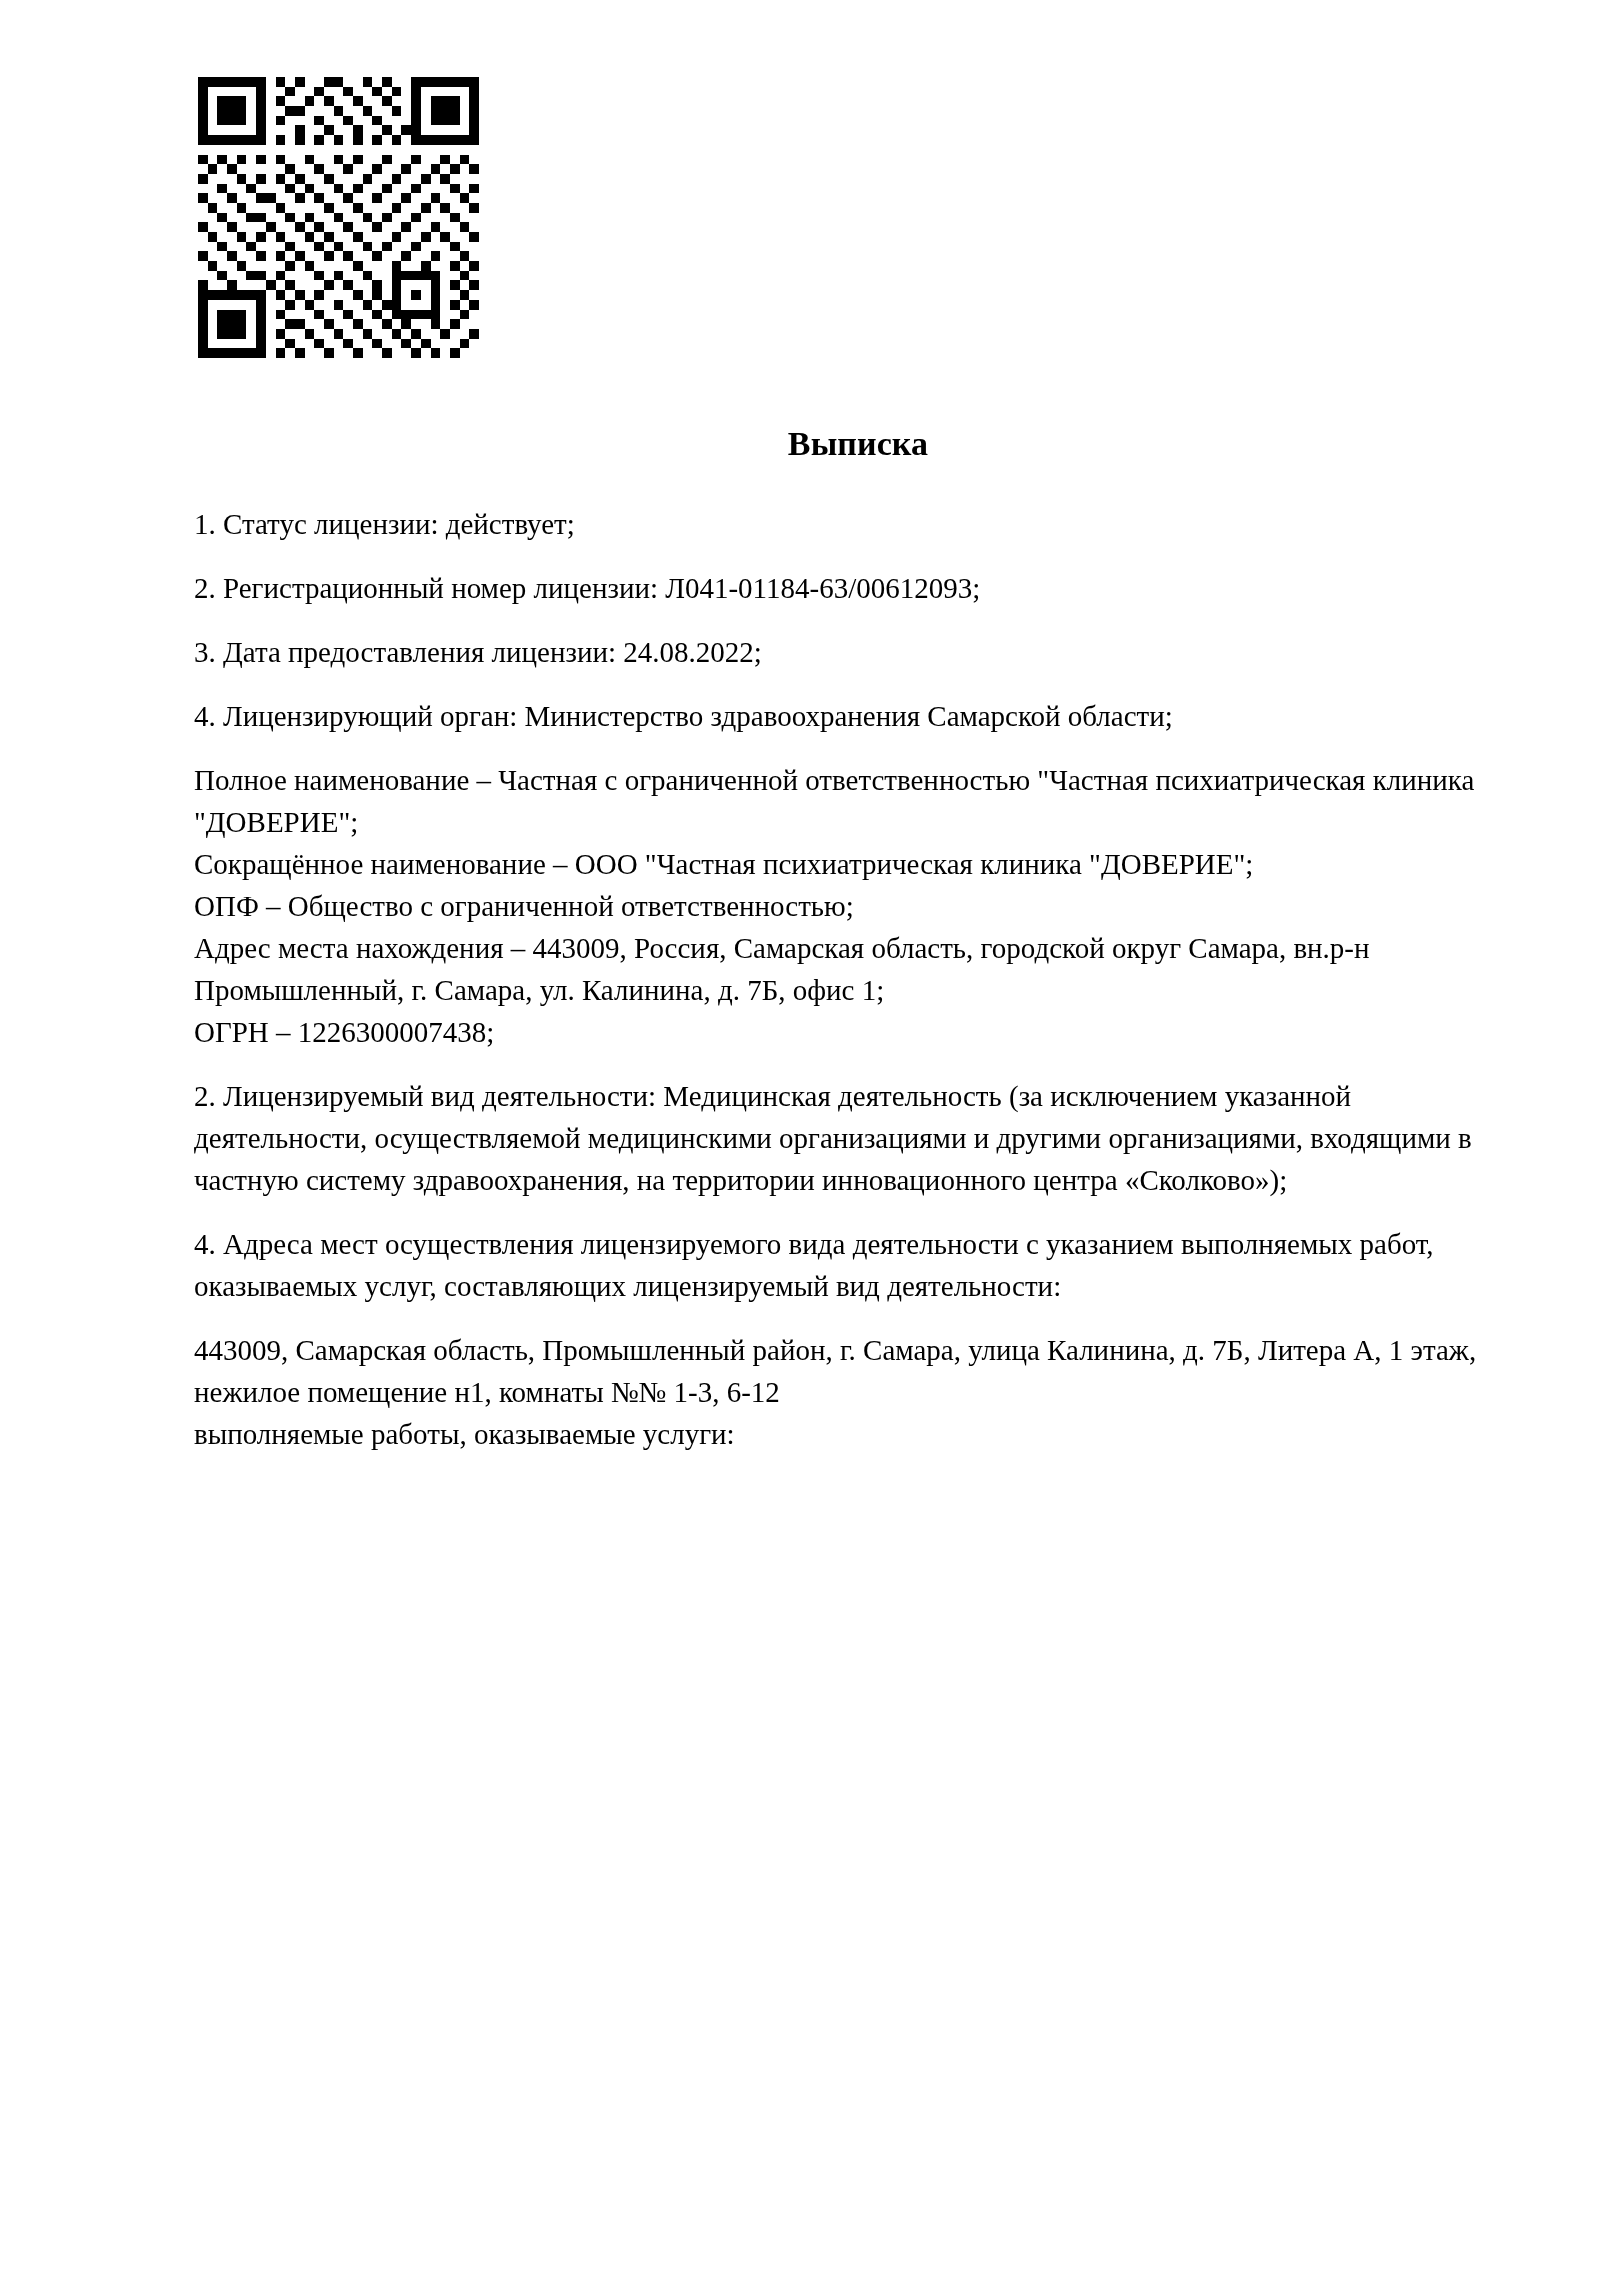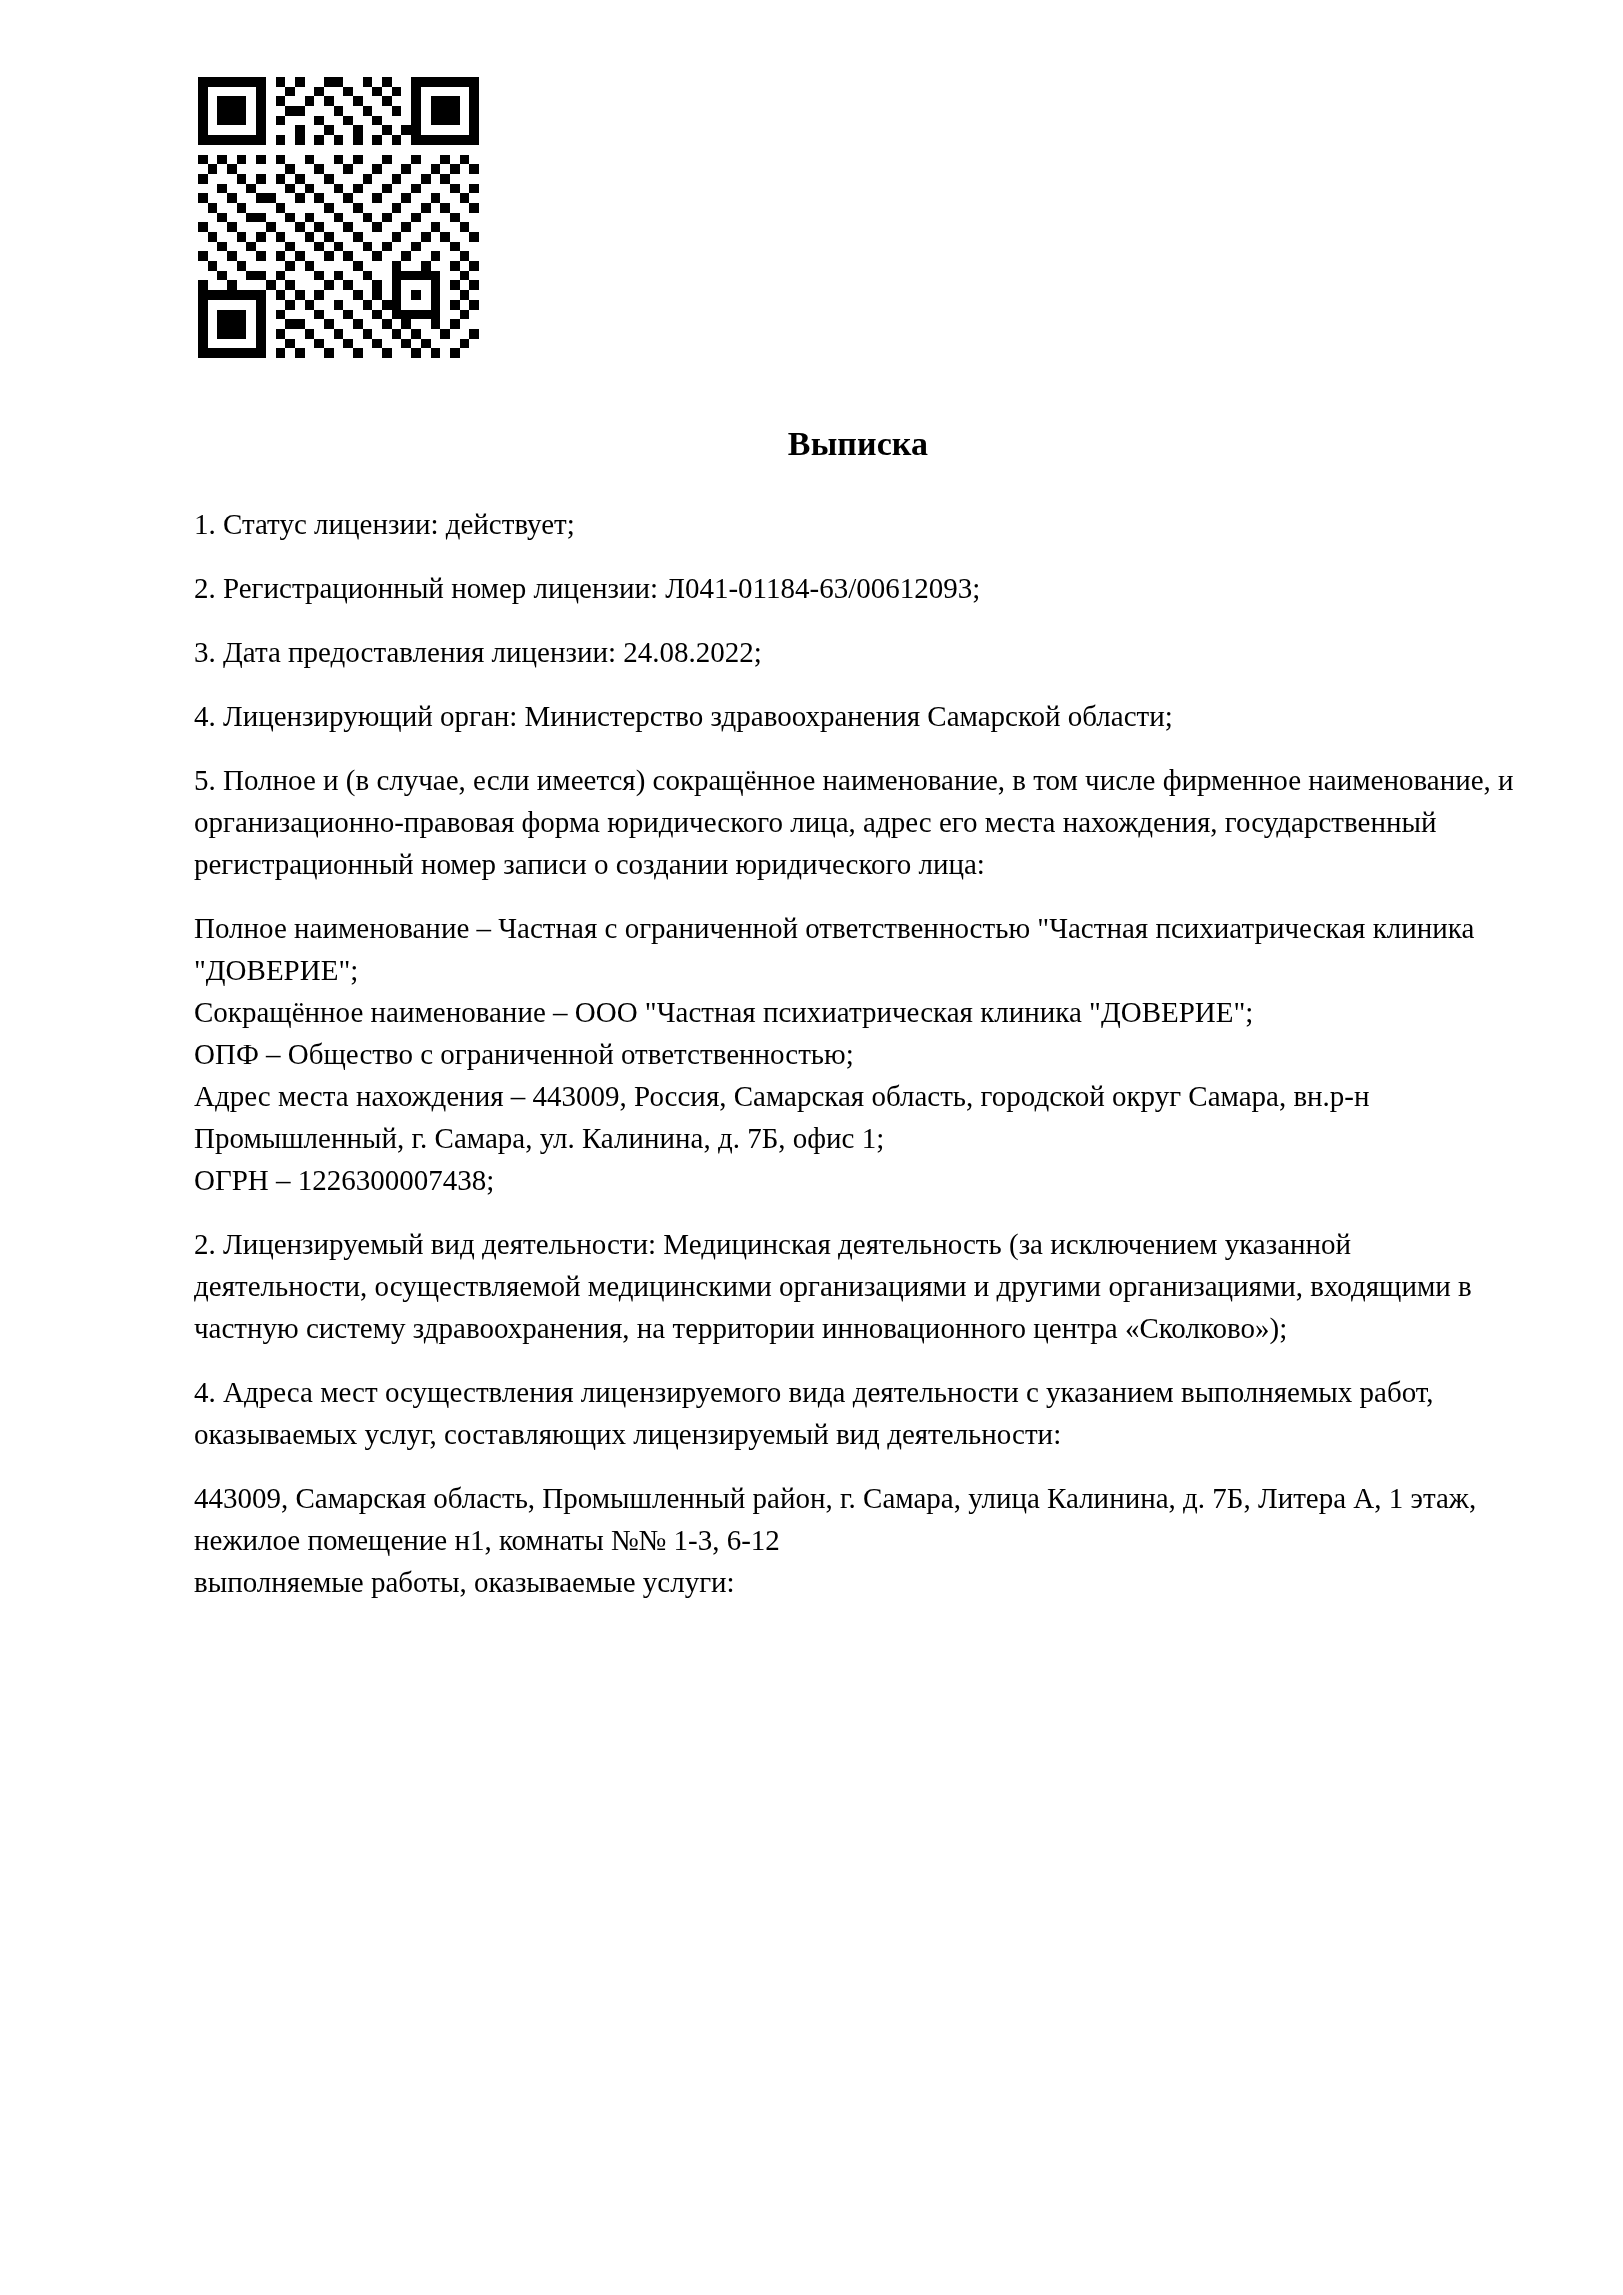--- a/index.html
+++ b/index.html
@@ -345,21 +345,20 @@
   <div class="doc">
 
     <div class="title-block">
       <div class="title-line1">Выписка</div>
     </div>
 
     <p class="para">1. Статус лицензии: действует;</p>
     <p class="para">2. Регистрационный номер лицензии: Л041-01184-63/00612093;</p>
     <p class="para">3. Дата предоставления лицензии: 24.08.2022;</p>
     <p class="para">4. Лицензирующий орган: Министерство здравоохранения Самарской области;</p>
-    <p class="para">5. Полное и (в случае, если имеется) сокращённое наименование, в том числе фирменное наименование, и организационно-правовая форма юридического лица, адрес его места нахождения, государственный регистрационный номер записи о создании юридического лица:</p>
 
     <div class="block-group">
       <p class="para tight">Полное наименование – Частная с ограниченной ответственностью "Частная психиатрическая клиника "ДОВЕРИЕ";</p>
       <p class="para tight">Сокращённое наименование – ООО "Частная психиатрическая клиника "ДОВЕРИЕ";</p>
       <p class="para tight">ОПФ – Общество с ограниченной ответственностью;</p>
       <p class="para tight">Адрес места нахождения – 443009, Россия, Самарская область, городской округ Самара, вн.р-н Промышленный, г. Самара, ул. Калинина, д. 7Б, офис 1;</p>
       <p class="para tight">ОГРН – 1226300007438;</p>
     </div>
 
     <p class="para">2. Лицензируемый вид деятельности: Медицинская деятельность (за исключением указанной деятельности, осуществляемой медицинскими организациями и другими организациями, входящими в частную систему здравоохранения, на территории инновационного центра «Сколково»);</p>

